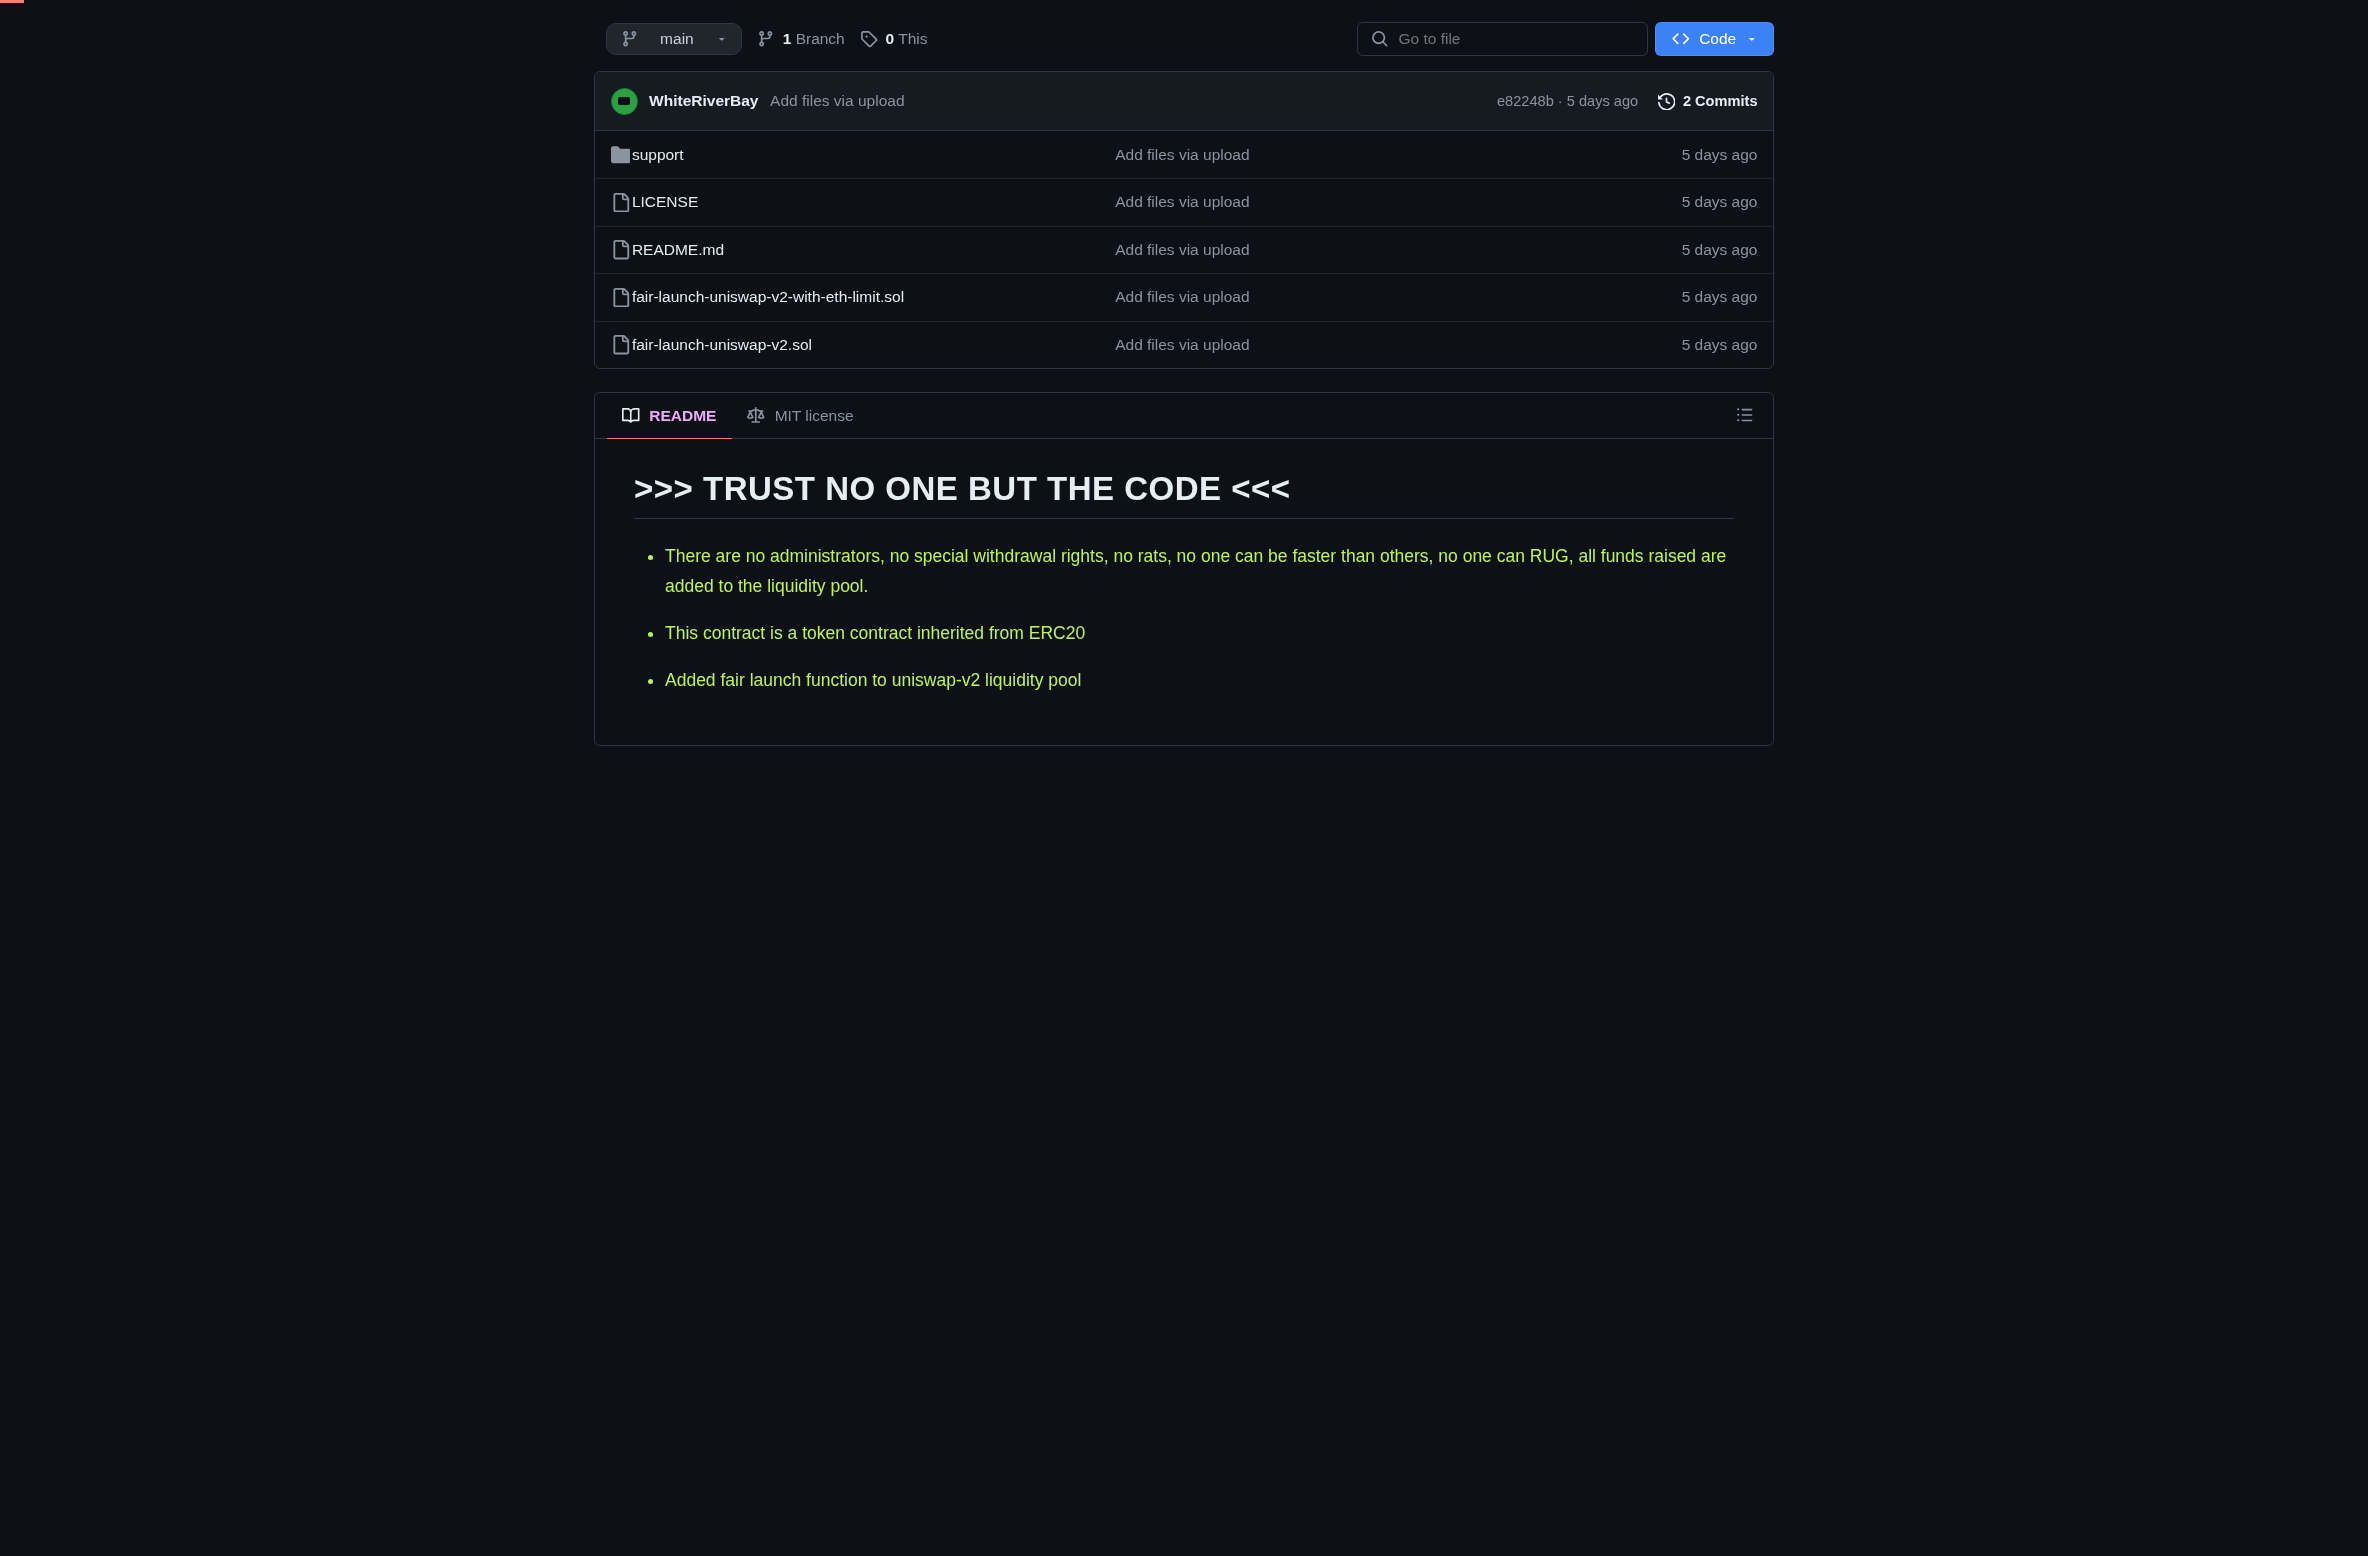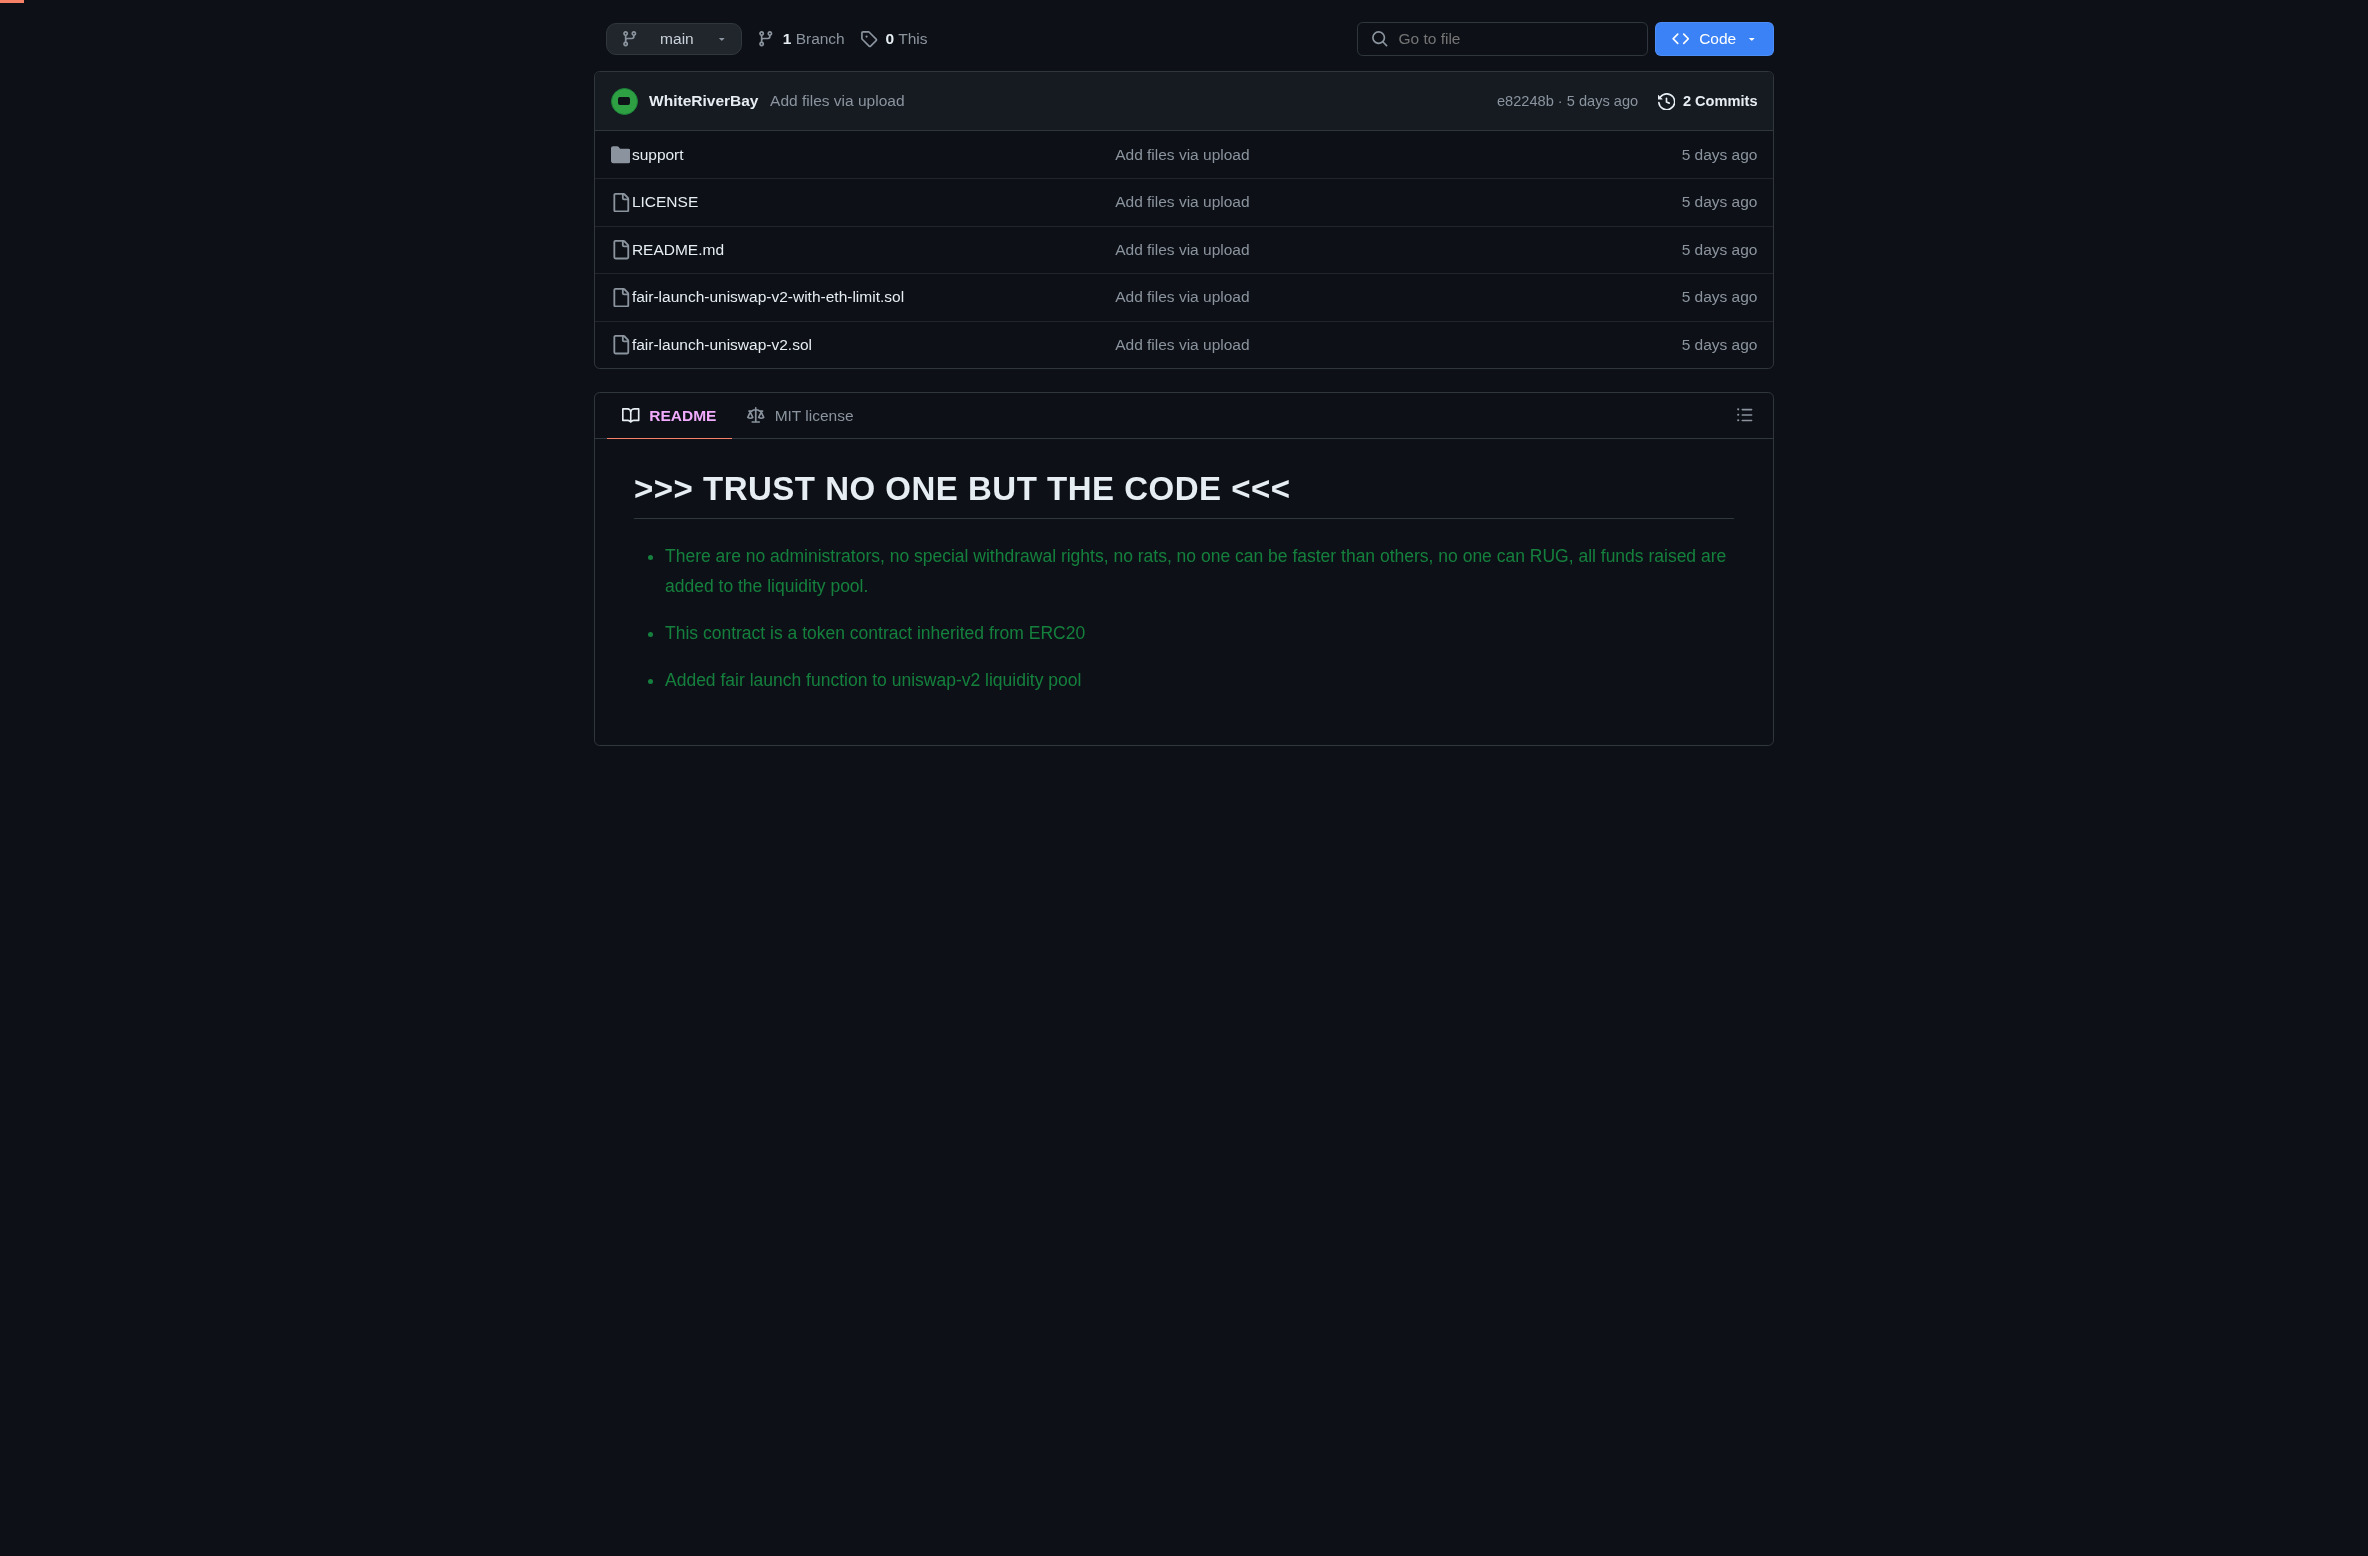--- a/index.html
+++ b/index.html
@@ -224,21 +224,21 @@
     margin-bottom: 23px;
     letter-spacing: 0.5px;
   }
   .readme-list {
     list-style: disc;
     padding-left: 31px;
   }
   .readme-list li {
     font-size: 17.5px;
     line-height: 1.7;
-    color: #15803d;
+    color: #bef264;
     margin-bottom: 17.5px;
   }
   .icon { display: inline-flex; align-items: center; justify-content: center; }
   .list-button {
     padding: 7.8px;
     cursor: pointer;
     color: #8b949e;
   }
 </style>
 </head>

